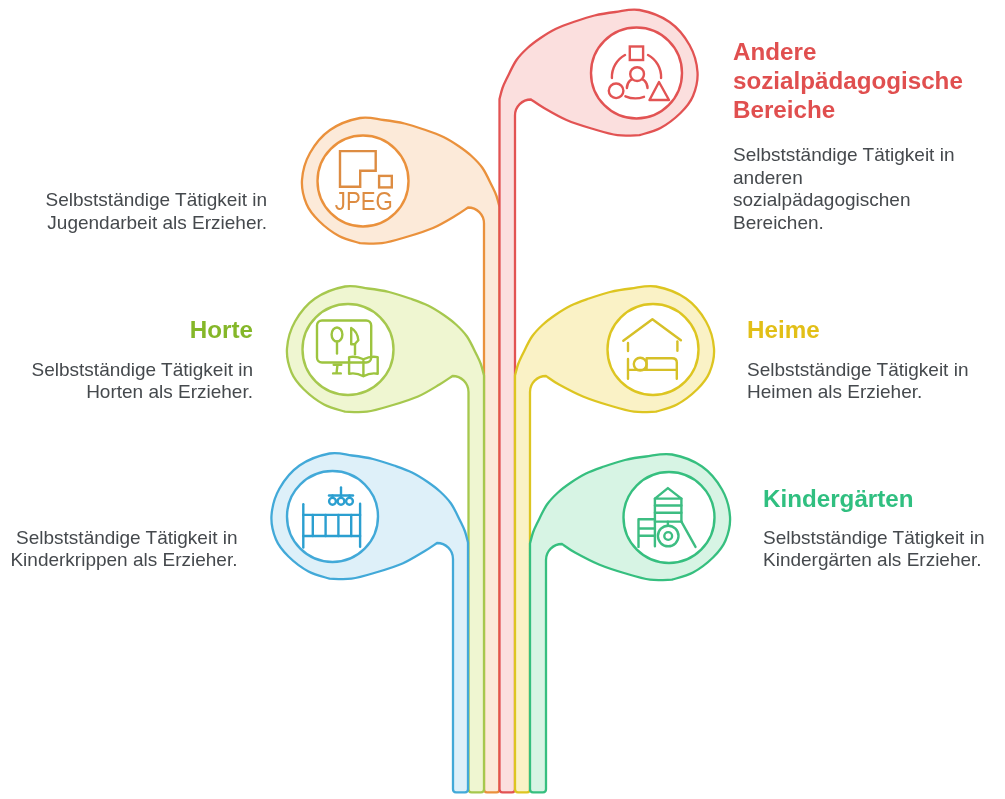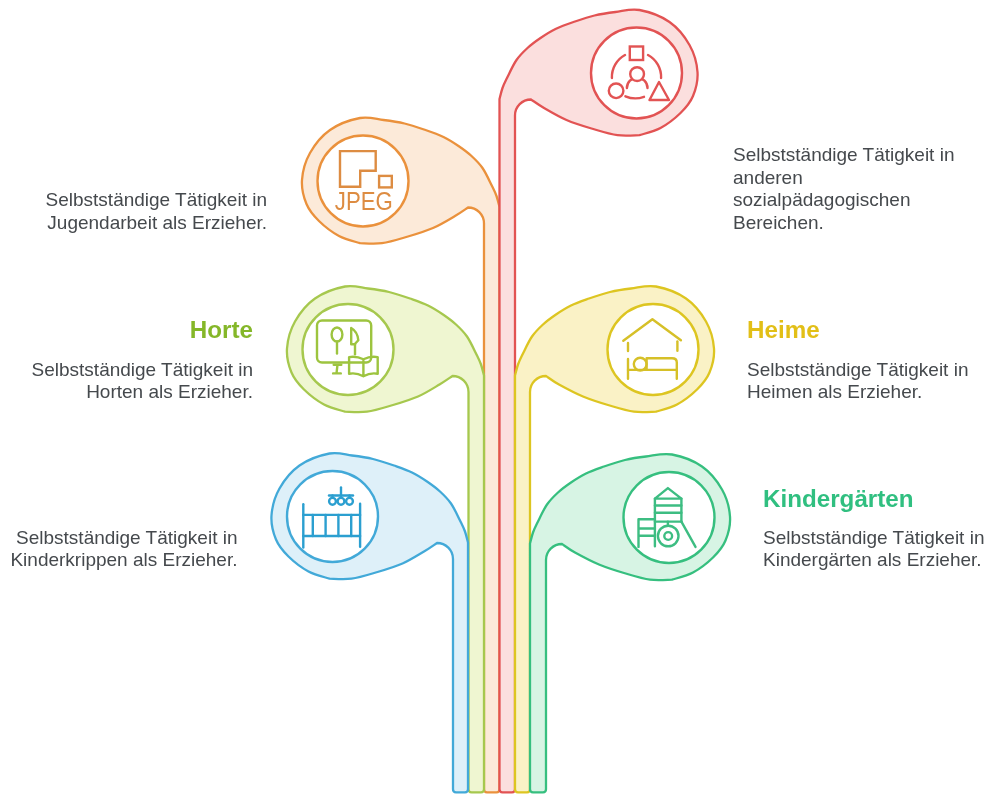--- a/index.html
+++ b/index.html
@@ -78,20 +78,21 @@
         <path d="M-14.1,-18.9 V28.8 M12.4,-18.9 V4.1"></path>
         <path d="M-14.1,-12 H12.4 M-14.1,-4.7 H12.4 M-14.1,4.1 H12.4"></path>
         <path d="M-30.5,1.7 H-14.1 M-30.5,1.7 V29.4 M-30.5,11 H-14.1 M-30.5,18.2 H-14.1"></path>
         <path d="M-1.1,4.1 V8.3"></path>
         <circle cx="-0.8" cy="18.5" r="10.3"></circle>
         <circle cx="-0.8" cy="18.5" r="3.9"></circle>
         <path d="M12.4,4.1 L26.5,29.4"></path>
       </g>
     </svg>
     <div class="ds" style="right:738px;text-align:right;top:189.2px">Selbstständige Tätigkeit in<br>Jugendarbeit als Erzieher.</div>
+    <div class="hd" style="left:733px;text-align:left;top:37.4px;color:#e04f4f">Andere<br>sozialpädagogische<br>Bereiche</div>
     <div class="ds" style="left:733px;text-align:left;top:144.2px">Selbstständige Tätigkeit in<br>anderen<br>sozialpädagogischen<br>Bereichen.</div>
     <div class="hd" style="right:752px;text-align:center;top:315.4px;color:#85b729">Horte</div>
     <div class="ds" style="right:752px;text-align:right;top:358.7px">Selbstständige Tätigkeit in<br>Horten als Erzieher.</div>
     <div class="hd" style="left:747px;text-align:left;top:315.4px;color:#e2bf17">Heime</div>
     <div class="ds" style="left:747px;text-align:left;top:358.7px">Selbstständige Tätigkeit in<br>Heimen als Erzieher.</div>
     <div class="ds" style="right:767.5px;text-align:right;top:526.7px">Selbstständige Tätigkeit in<br>Kinderkrippen als Erzieher.</div>
     <div class="hd" style="left:763px;text-align:left;top:484.4px;color:#30bf80">Kindergärten</div>
     <div class="ds" style="left:763px;text-align:left;top:526.7px">Selbstständige Tätigkeit in<br>Kindergärten als Erzieher.</div>
 </div>
 </body></html>

